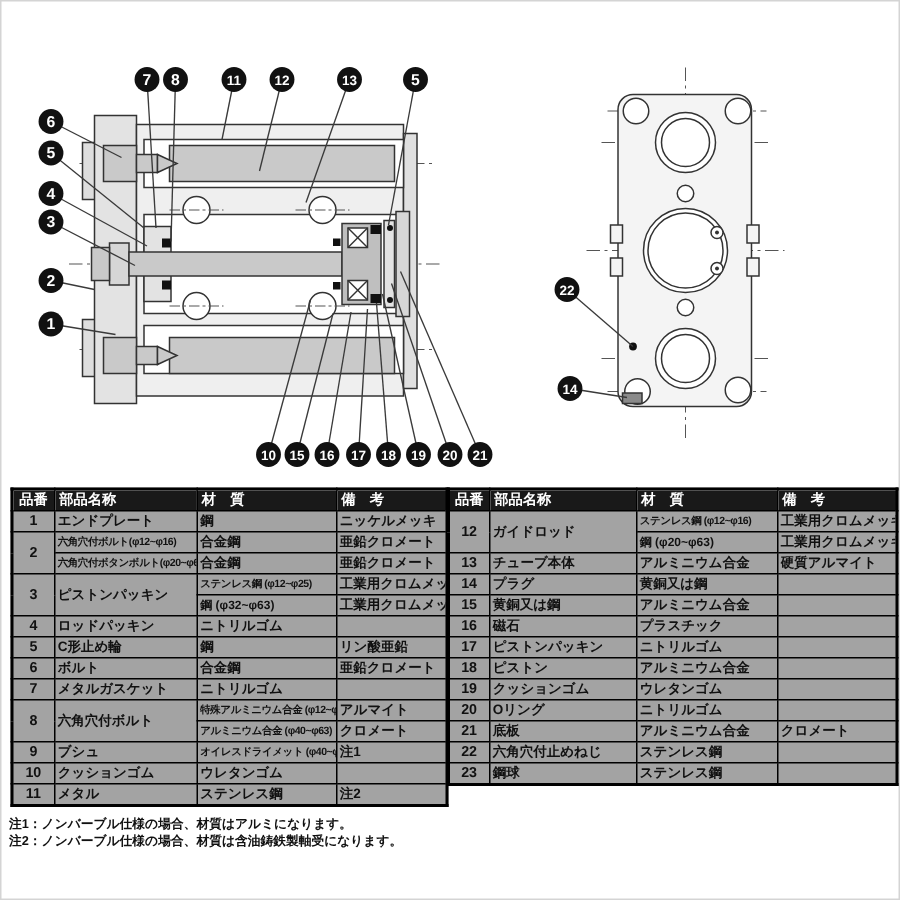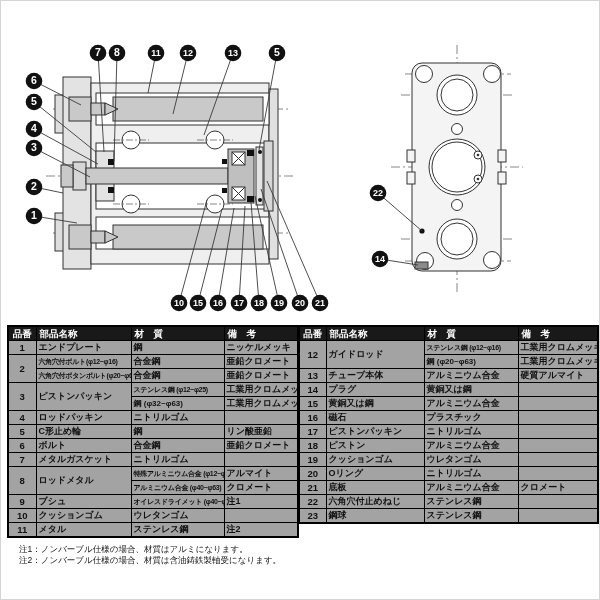--- a/index.html
+++ b/index.html
@@ -26,21 +26,21 @@
   table.parts td{
     border:1px solid #000;font-size:9px;font-weight:bold;color:#111;
     height:13px;line-height:13px;padding:0 2px;
     white-space:nowrap;overflow:hidden;
   }
   table.parts td.no-cell{text-align:center;font-size:9.5px;padding:0;}
   table.parts td.s{font-size:8px;}
   table.parts td.xs{font-size:7px;letter-spacing:-0.3px;}
   .notes{
     position:absolute;left:5px;top:543px;width:420px;
-    font-size:8.5px;font-weight:normal;color:#111;line-height:11px;white-space:nowrap;margin-left:13px;
+    font-size:8.5px;font-weight:bold;color:#111;line-height:11px;white-space:nowrap;
   }
 </style>
 </head>
 <body>
 
 <div class="page">
 
   <svg id="diagram-svg" width="600" height="322" viewBox="0 0 600 322">
 
     <g stroke="#333" stroke-width="1" fill="none">
@@ -297,21 +297,21 @@
           <td class="">亜鉛クロメート</td>
         </tr>
         <tr>
           <td class="no-cell" rowspan="1">7</td>
           <td class="" rowspan="1">メタルガスケット</td>
           <td class="">ニトリルゴム</td>
           <td class=""></td>
         </tr>
         <tr>
           <td class="no-cell" rowspan="2">8</td>
-          <td class="" rowspan="2">ロッドメタル</td>
+          <td class="" rowspan="2">六角穴付ボルト</td>
           <td class=" xs">特殊アルミニウム合金 (φ12~φ32)</td>
           <td class="">アルマイト</td>
         </tr>
         <tr>
           <td class=" xs">アルミニウム合金 (φ40~φ63)</td>
           <td class="">クロメート</td>
         </tr>
         <tr>
           <td class="no-cell" rowspan="1">9</td>
           <td class="" rowspan="1">ブシュ</td>

